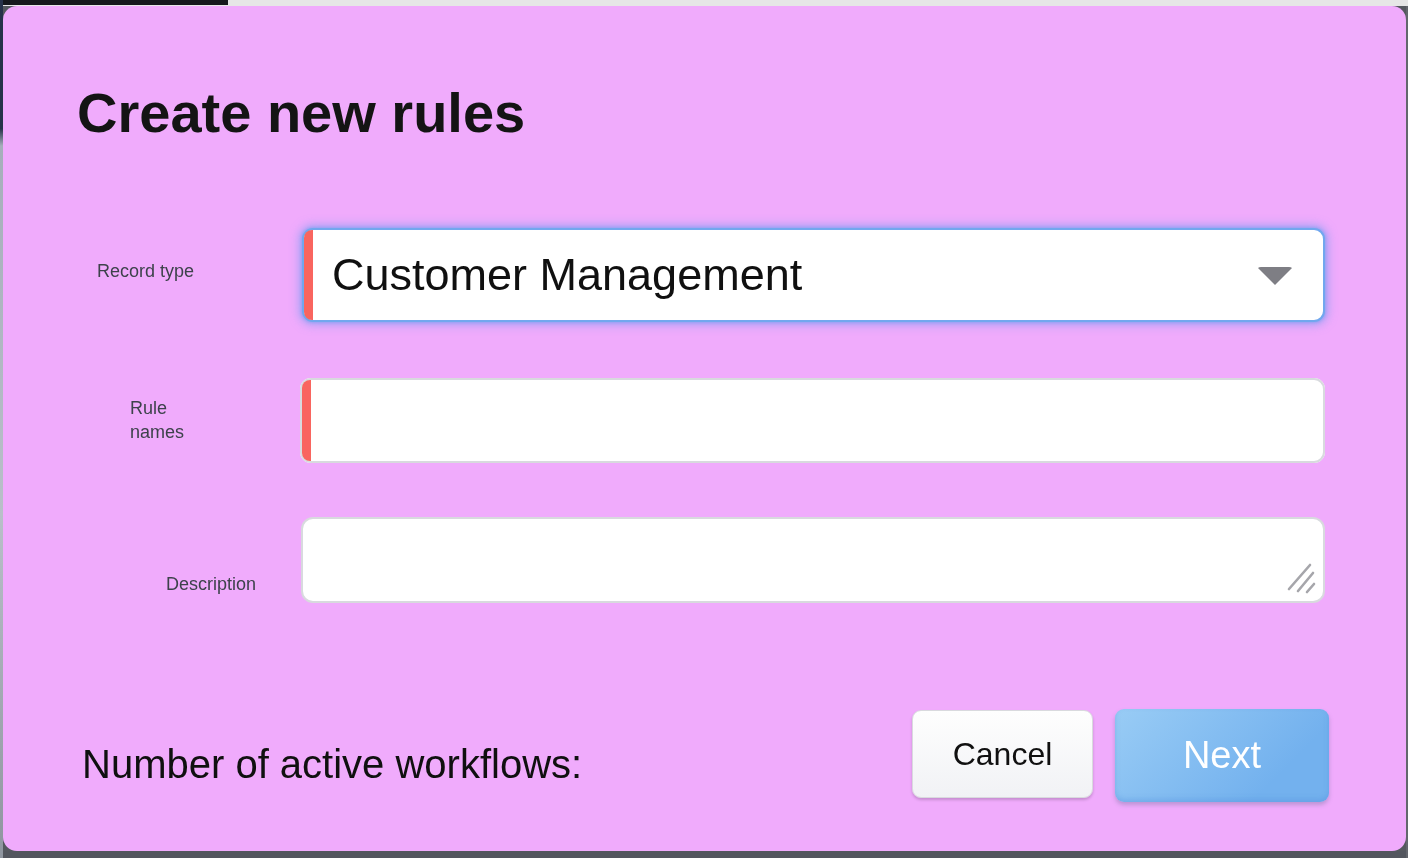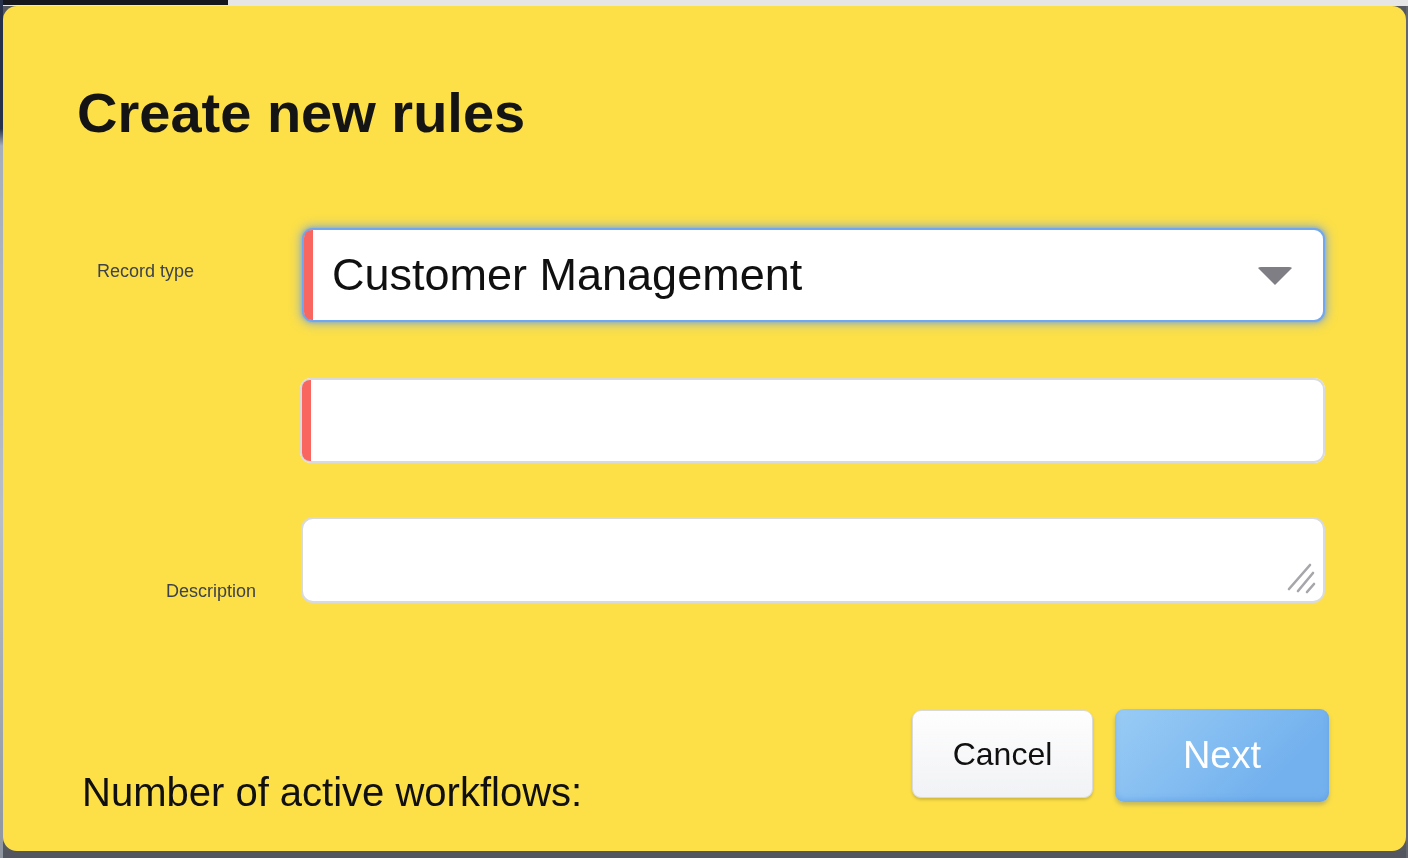--- a/index.html
+++ b/index.html
@@ -9,31 +9,31 @@
   
   .edge-top    { position:absolute; top:0; left:0; right:0; height:6px; background:#e6e6e6; z-index:1; }
   .edge-top-dark { position:absolute; top:0; left:0; width:228px; height:5px; background:#16181d; z-index:2; }
   .edge-left   { position:absolute; top:0; left:0; bottom:0; width:3px; z-index:2;
                  background:linear-gradient(180deg,#27324a 0%,#27324a 15%,#a6aebb 17%,#b9bfc9 60%,#8f959f 100%); }
   .edge-right  { position:absolute; top:6px; right:0; bottom:0; width:2px; background:#63666d; z-index:2; }
   .edge-bottom { position:absolute; bottom:0; left:0; right:0; height:7px; background:#53565e; z-index:1; }
 
   
   .modal { position:absolute; left:3px; top:6px; right:2px; bottom:7px;
-           background:#fde047; border-radius:14px; z-index:3; }
+           background:#f0abfc; border-radius:14px; z-index:3; }
 
   .modal-title { position:absolute; left:74px; top:76px;
                  font-size:56px; line-height:1.1; color:#141414; letter-spacing:0; }
 
   .field-label { position:absolute; display:flex; align-items:center;
                  color:#3d424b; font-size:18px; line-height:1.3; }
   .label-record { left:74px; top:222px; height:88px; padding-left:20px; width:220px; }
   .label-rule   { left:74px; top:372px; height:85px; padding-left:53px; width:170px; }
   .label-rule span { display:block; width:90px; }
-  .label-desc   { left:74px; top:511px; height:86px; padding-left:89px; width:220px; font-size:18px;align-items:flex-end; }
+  .label-desc   { left:74px; top:536px; height:86px; padding-left:89px; width:220px; font-size:18px; }
 
   .field { position:absolute; background:#fff; }
 
   .select-box { left:299px; top:222px; width:1023px; height:94px;
                 border:2px solid #71a7ee; border-radius:11px;
                 box-shadow:0 0 10px 3px rgba(104,156,240,.55), 0 0 3px 1px rgba(104,156,240,.45);
                 display:flex; align-items:center; cursor:pointer; }
   .select-value { margin-left:28px; font-size:45px; color:#101010; }
   .chevron { position:absolute; right:30px; top:50%; margin-top:-8px;
              width:0; height:0; border-left:18px solid transparent;
@@ -49,21 +49,21 @@
                 font-family:"Liberation Sans", sans-serif; }
 
   .textarea-wrap { left:298px; top:511px; width:1024px; height:86px;
                    border:2px solid #d8dade; border-radius:12px; }
   .textarea-wrap textarea { width:100%; height:100%; border:none; resize:none; outline:none;
                             border-radius:10px; font-size:24px; padding:10px 14px;
                             font-family:"Liberation Sans", sans-serif; background:transparent; }
   .resize-handle { position:absolute; right:5px; bottom:6px; width:34px; height:34px; cursor:nwse-resize; }
 
   .workflow-text { position:absolute; left:79px; top:734px;
-                   font-size:40px; color:#101010; line-height:1.2;margin-top:28px; }
+                   font-size:40px; color:#101010; line-height:1.2; }
 
   .btn { position:absolute; display:flex; align-items:center; justify-content:center;
          border-radius:9px; cursor:pointer; font-family:"Liberation Sans", sans-serif; }
   .btn-cancel { left:909px; top:704px; width:181px; height:88px;
                 background:linear-gradient(180deg,#fefefe 0%,#f1f2f5 100%);
                 border:1px solid #d9dade; box-shadow:0 2px 3px rgba(0,0,0,.18);
                 font-size:32px; color:#101010; }
   .btn-next { left:1112px; top:703px; width:214px; height:93px;
               background:linear-gradient(135deg,#99ccf5 0%,#73b1ee 75%);
               border:none; box-shadow:0 3px 4px rgba(90,110,140,.35), inset 0 -3px 5px rgba(80,140,220,.35);
@@ -84,20 +84,23 @@
 
   <div class="field-label label-record">
     <span>Record type</span>
   </div>
   <div class="field select-box">
     <span class="req-bar"></span>
     <span class="select-value">Customer Management</span>
     <span class="chevron"></span>
   </div>
 
+  <div class="field-label label-rule">
+    <span>Rule names</span>
+  </div>
   <div class="field" style="left:297px;top:372px;width:1025px;height:85px;border-radius:11px;">
     <input class="text-input" style="left: 0px; top: 0px; position: absolute;" value="">
     <span class="req-bar" style="top:2px;bottom:2px;left:2px;"></span>
   </div>
 
   <div class="field-label label-desc">
     <span>Description</span>
   </div>
   <div class="field textarea-wrap">
     <textarea style=""></textarea>

